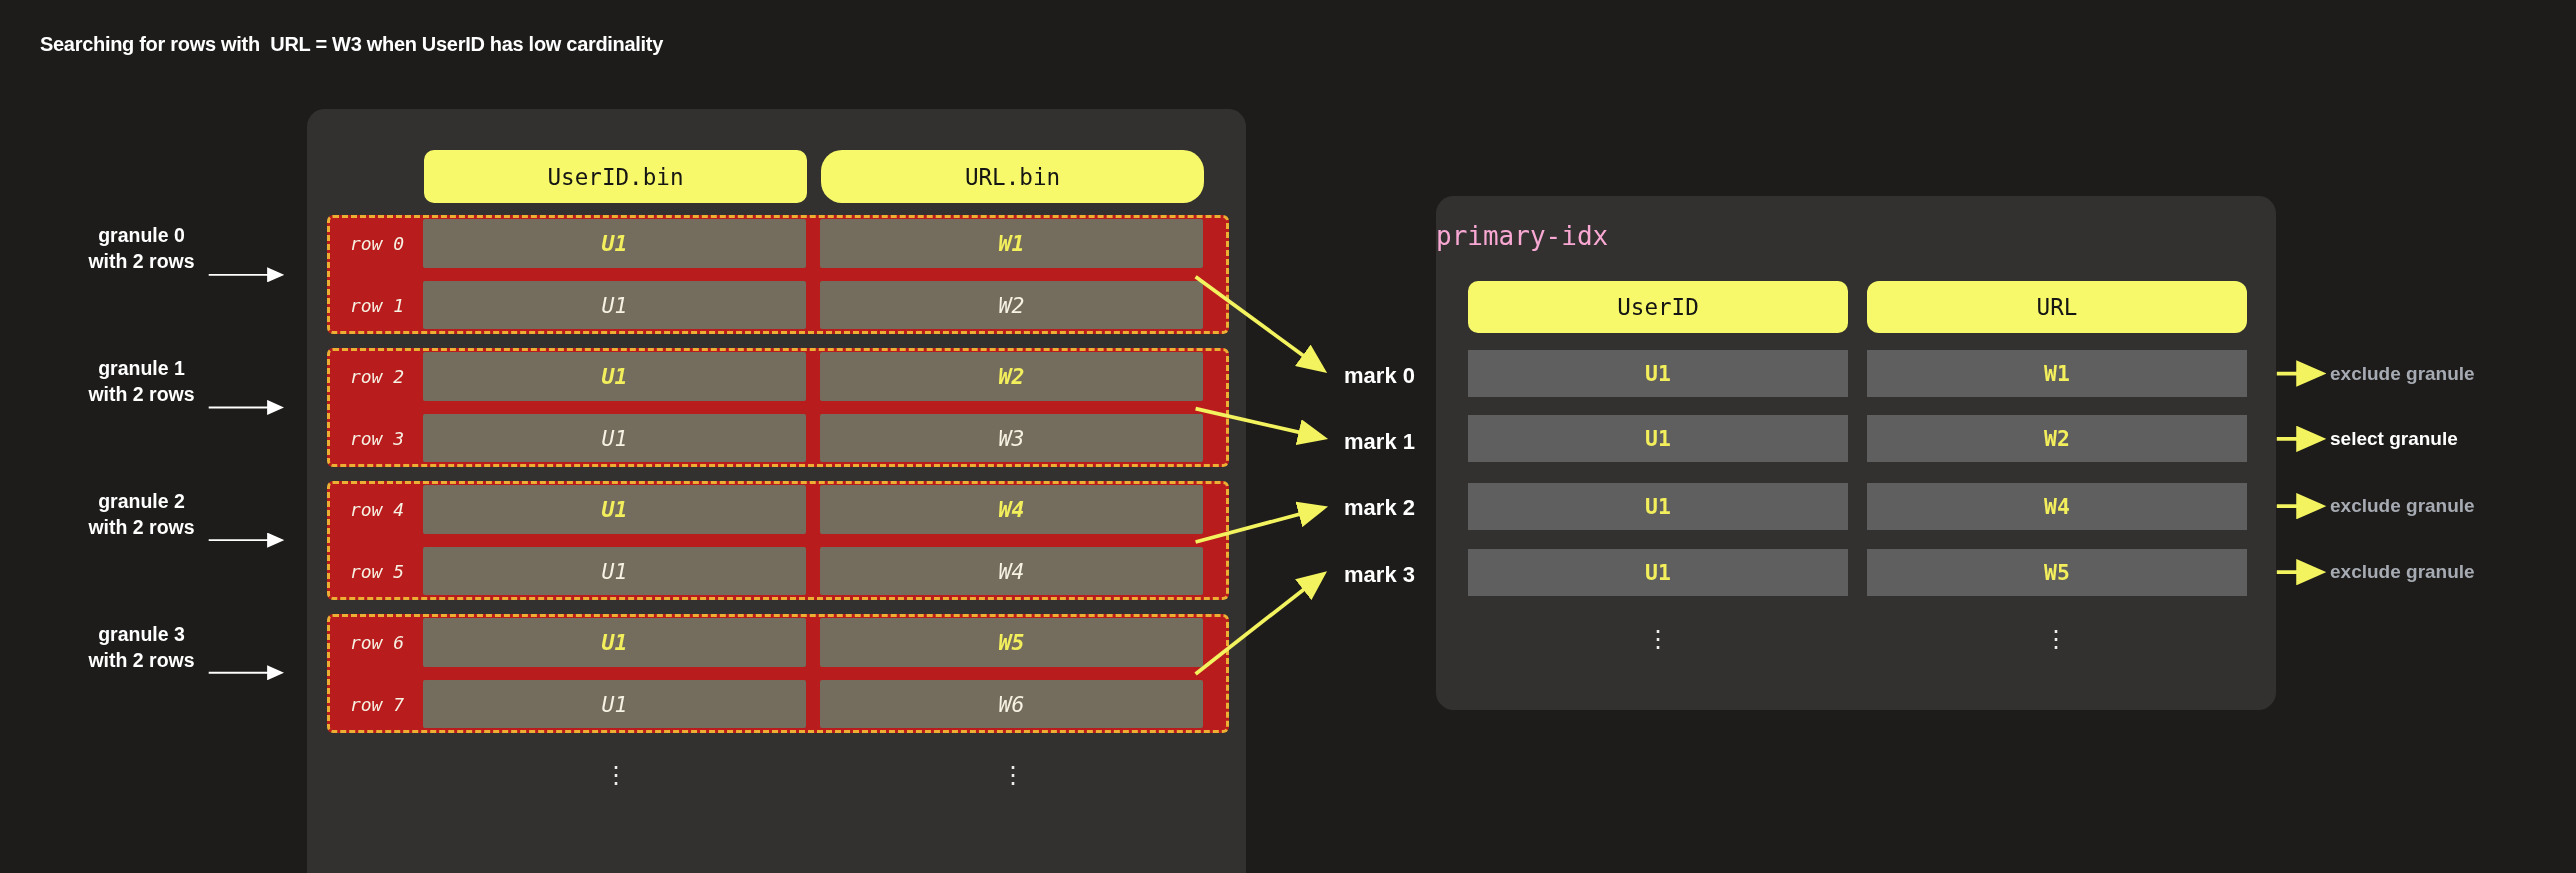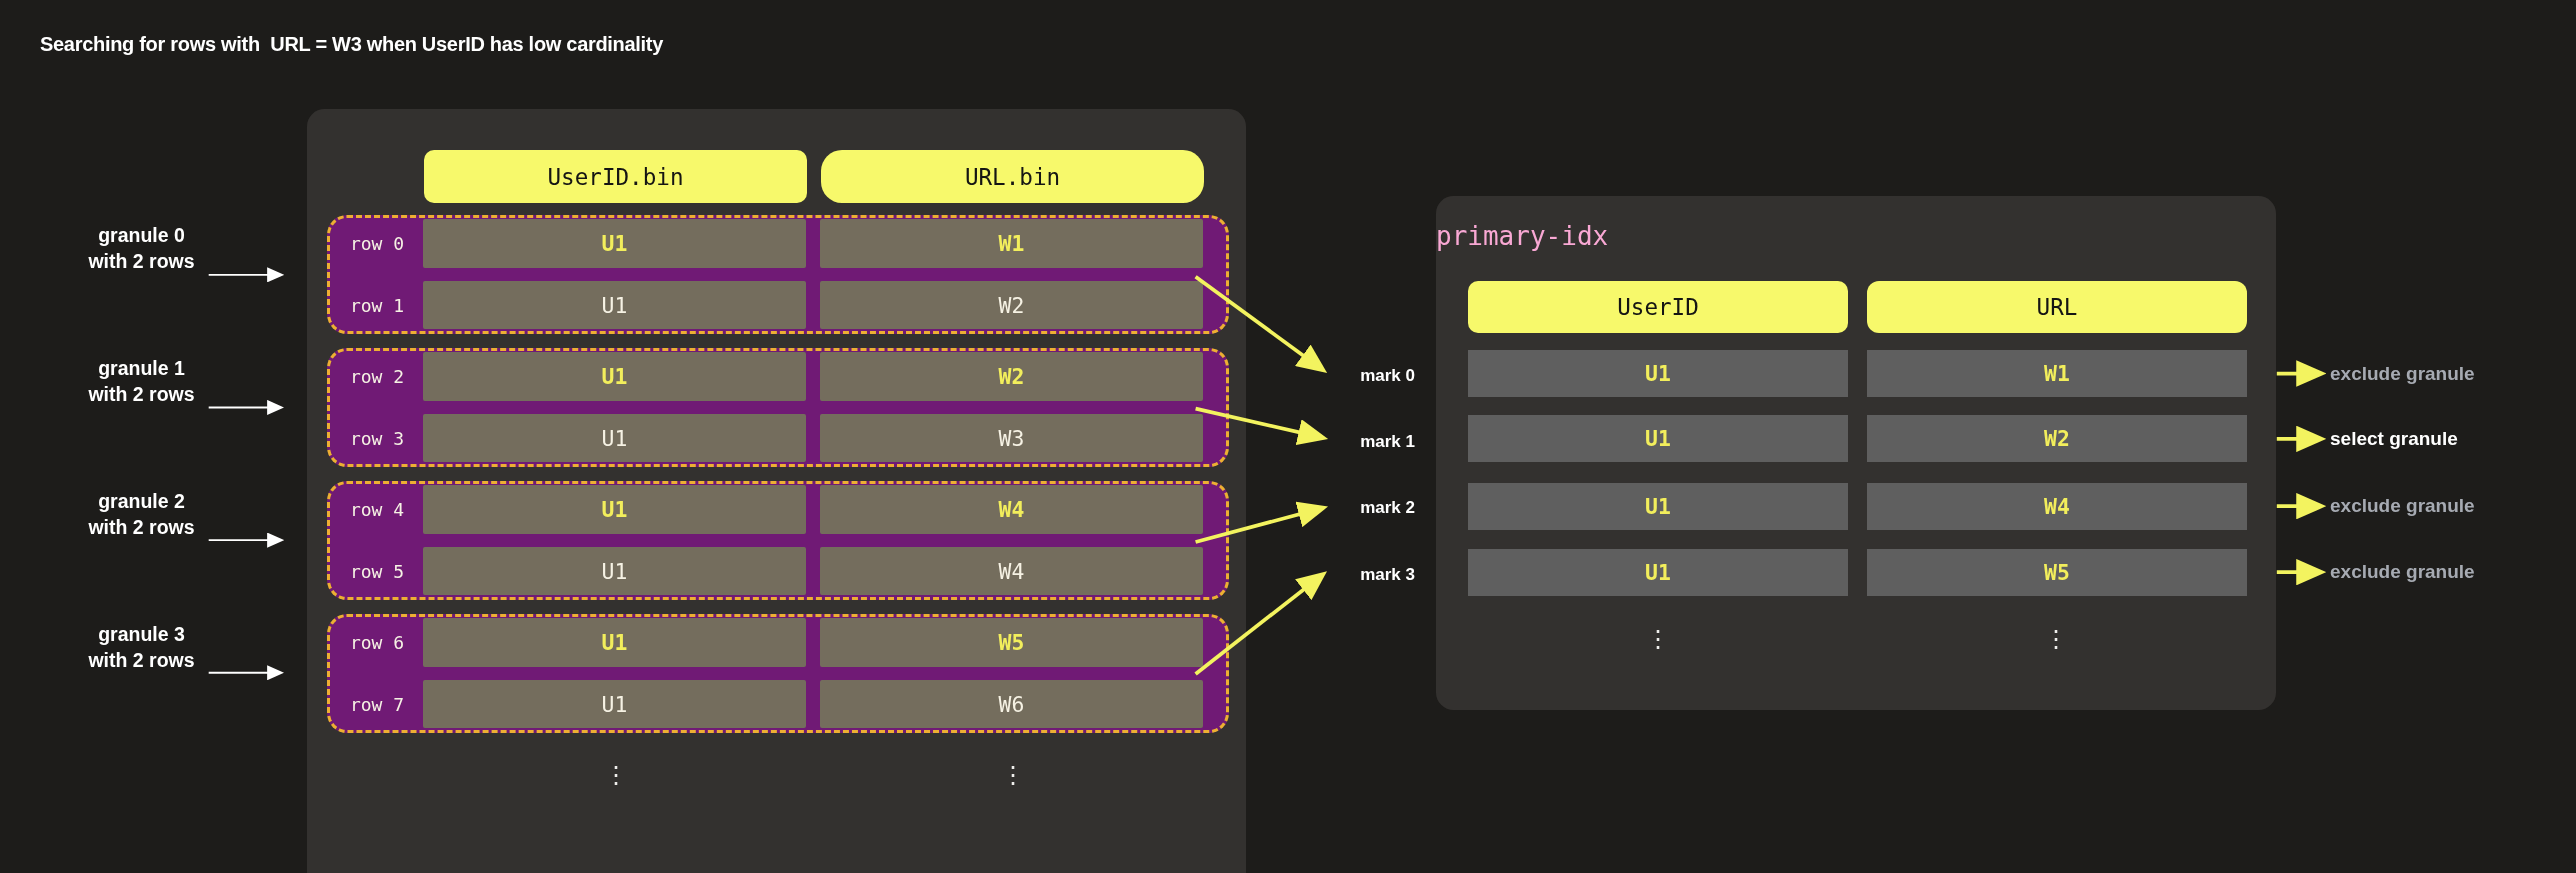--- a/index.html
+++ b/index.html
@@ -17,38 +17,38 @@
         font-family:"DejaVu Sans Mono",monospace;font-size:22.6px;color:#151513;
         display:flex;align-items:center;justify-content:center;}
   .lp-pill{top:41px;height:53px;}
   .lp-pill.c1{left:117px;width:383px;}
   .lp-pill.c2{left:514px;width:383px;border-radius:21px;}
   .rp-pill{top:85px;height:52px;}
   .rp-pill.c1{left:32px;width:380px;}
   .rp-pill.c2{left:431px;width:380px;border-radius:12px;}
 
   .granule{position:absolute;left:20px;width:902px;height:119px;box-sizing:border-box;
-           background:#701a75;border:3.8px dashed #edaf33;border-radius:20px;
-           top:calc(106px + var(--i)*133px);}
+           background:#b91c1c;border:3.8px dashed #edaf33;border-radius:6px;
+           top:calc(106px + var(--i)*133px);font-style:italic;}
   .g-rowlabel{position:absolute;left:0;width:94px;height:49px;
               font-family:"DejaVu Sans Mono",monospace;font-size:18px;color:#f6f2e4;
               display:flex;align-items:center;justify-content:center;}
   .g-cell{position:absolute;height:49px;background:#746d5d;border-radius:1.9px;
           font-family:"DejaVu Sans Mono",monospace;font-size:21.4px;color:#f6f2e4;
           display:flex;align-items:center;justify-content:center;}
   .rA{top:0.6px;} .rB{top:63px;height:48px;}
   .gc1{left:93px;width:383px;} .gc2{left:490px;width:383px;}
   .g-cell.hl{color:#f2ee5c;font-weight:bold;}
 
   .granule-label{position:absolute;left:38px;width:207px;text-align:center;
                  color:#ffffff;font-weight:bold;font-size:19.5px;line-height:26.4px;
                  top:calc(222px + var(--i)*133px);}
 
   .mark-label{position:absolute;left:1226px;width:189px;text-align:right;height:25px;
-              line-height:25px;color:#ffffff;font-weight:bold;font-size:17px;}
+              line-height:25px;color:#ffffff;font-weight:bold;font-size:22px;}
 
   .rp-title{position:absolute;left:0;top:25px;width:100%;text-align:left;
             font-family:"DejaVu Sans Mono",monospace;font-size:26px;color:#f9a8d4;}
   .r-cell{position:absolute;height:47px;background:#5f5f5f;
           font-family:"DejaVu Sans Mono",monospace;font-size:21.4px;font-weight:bold;color:#f2ee5c;
           display:flex;align-items:center;justify-content:center;}
   .rc1{left:32px;width:380px;} .rc2{left:431px;width:380px;}
 
   .action-label{position:absolute;left:2330px;height:25px;line-height:25px;
                 font-size:19px;font-weight:bold;color:#a6aab2;}

